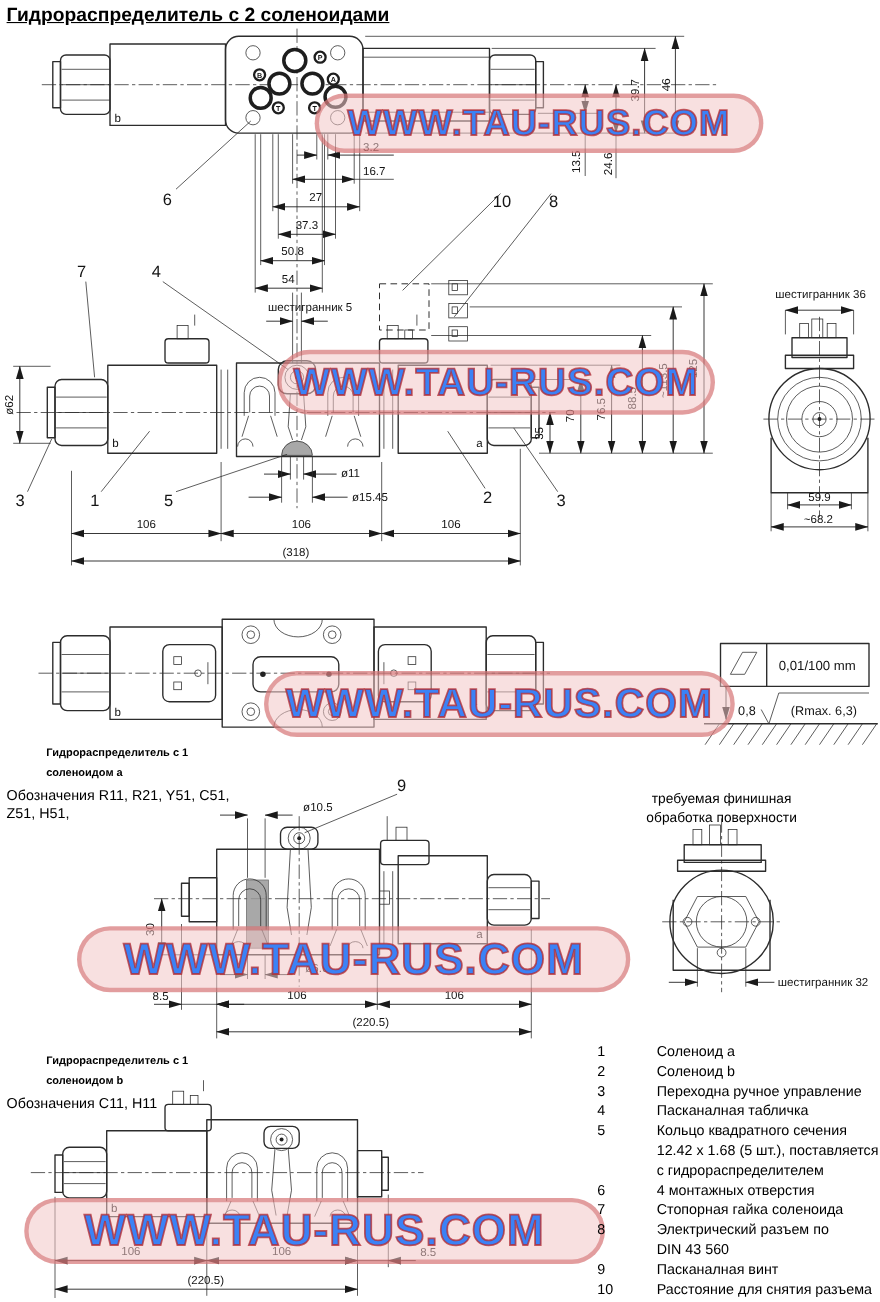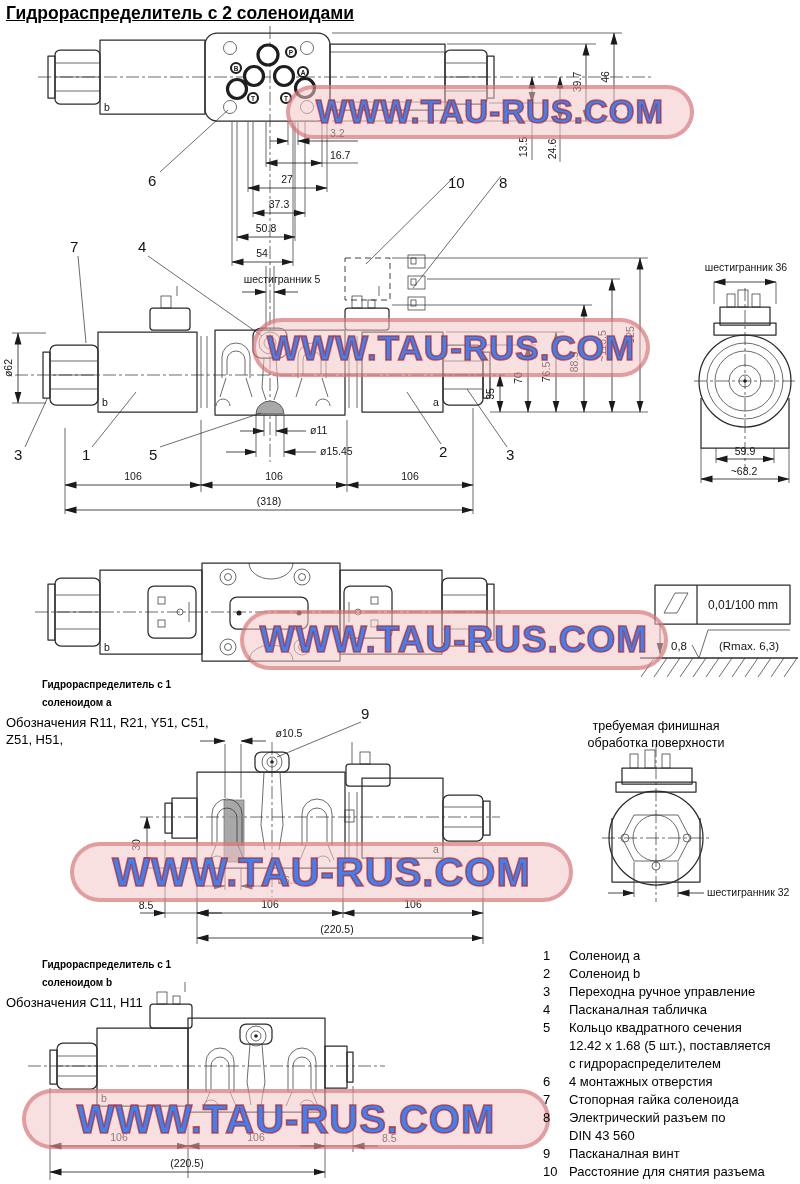--- a/index.html
+++ b/index.html
@@ -21,21 +21,21 @@
   .sm{font-size:10.5px;}
   
   .abs{position:absolute;z-index:4;}
   .h1{font-size:17.5px;font-weight:bold;text-decoration:underline;}
   .h2{font-size:10px;line-height:18px;font-weight:bold;margin-left:36px;}
   .sub{font-size:13px;line-height:17px;}
   .note{font-size:12.5px;line-height:17px;text-align:center;}
   #parts{left:543px;top:947px;width:257px;font-size:13px;line-height:18px;}
   .pl-row{display:flex;}
   .pl-num{width:26px;flex:none;}
-  .pl-text{white-space:pre-line;}
+  .pl-text{white-space:pre-line;margin-left:28px;}
   .wm{position:absolute;display:flex;align-items:center;justify-content:center;z-index:3;
       border:4px solid rgba(193,57,61,.40);border-radius:32px;background:rgba(242,198,198,.55);
       color:#3b82f6;-webkit-text-stroke:1.6px rgba(180,40,46,.75);
       font-weight:bold;font-family:Liberation Sans, sans-serif;letter-spacing:1px;white-space:nowrap;overflow:hidden;}
   .wm1{left:286px;top:85px;width:400px;height:46px;font-size:33px;}
   .wm2{left:252px;top:318px;width:390px;height:51px;font-size:35px;}
   .wm3{left:240px;top:610px;width:420px;height:52px;font-size:37px;}
   .wm4{left:70px;top:842px;width:495px;height:52px;font-size:40px;}
   .wm5{left:22px;top:1089px;width:520px;height:52px;font-size:40px;}
 </style>

